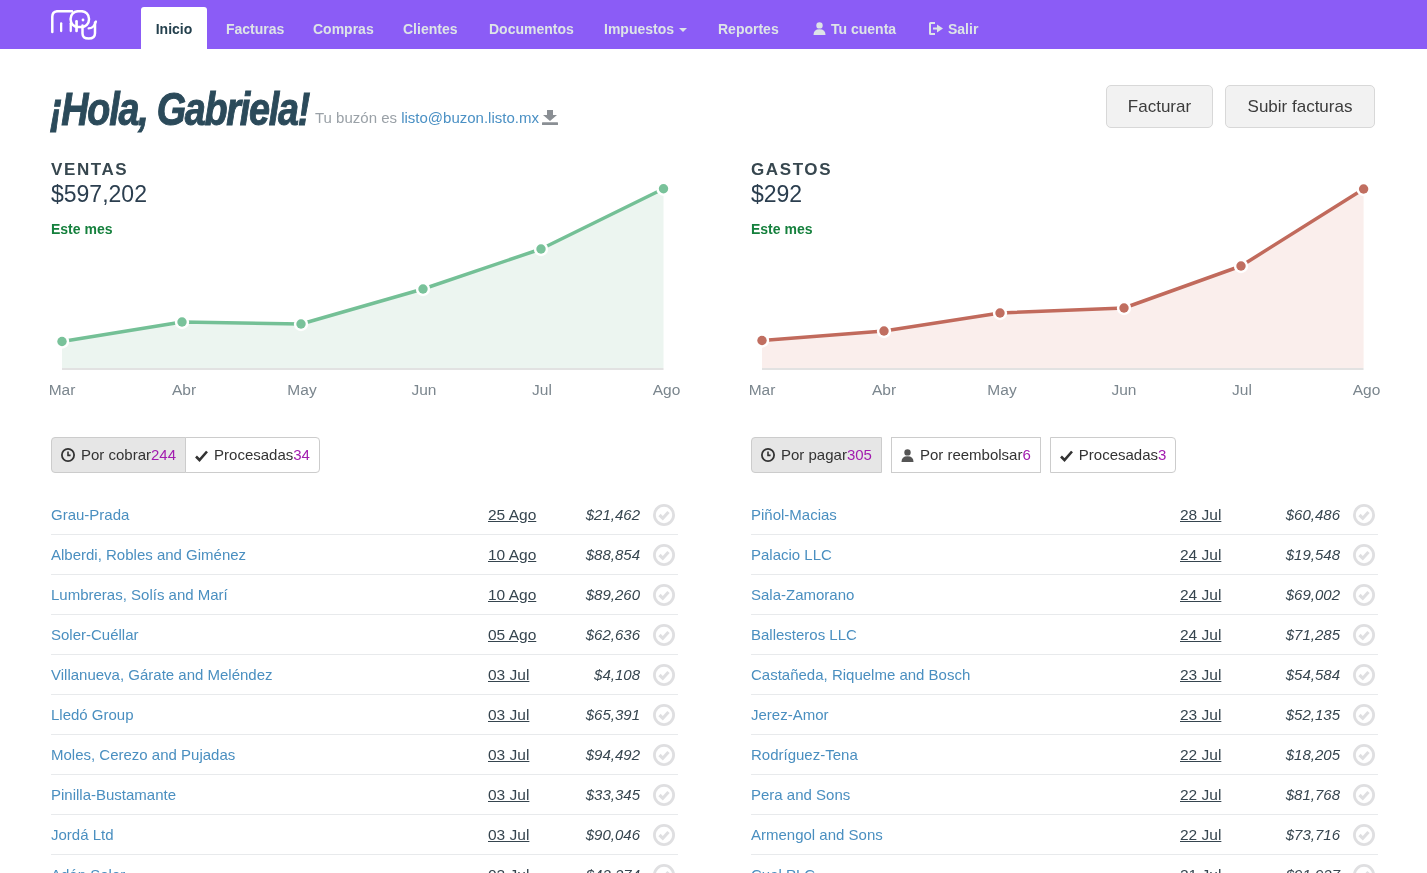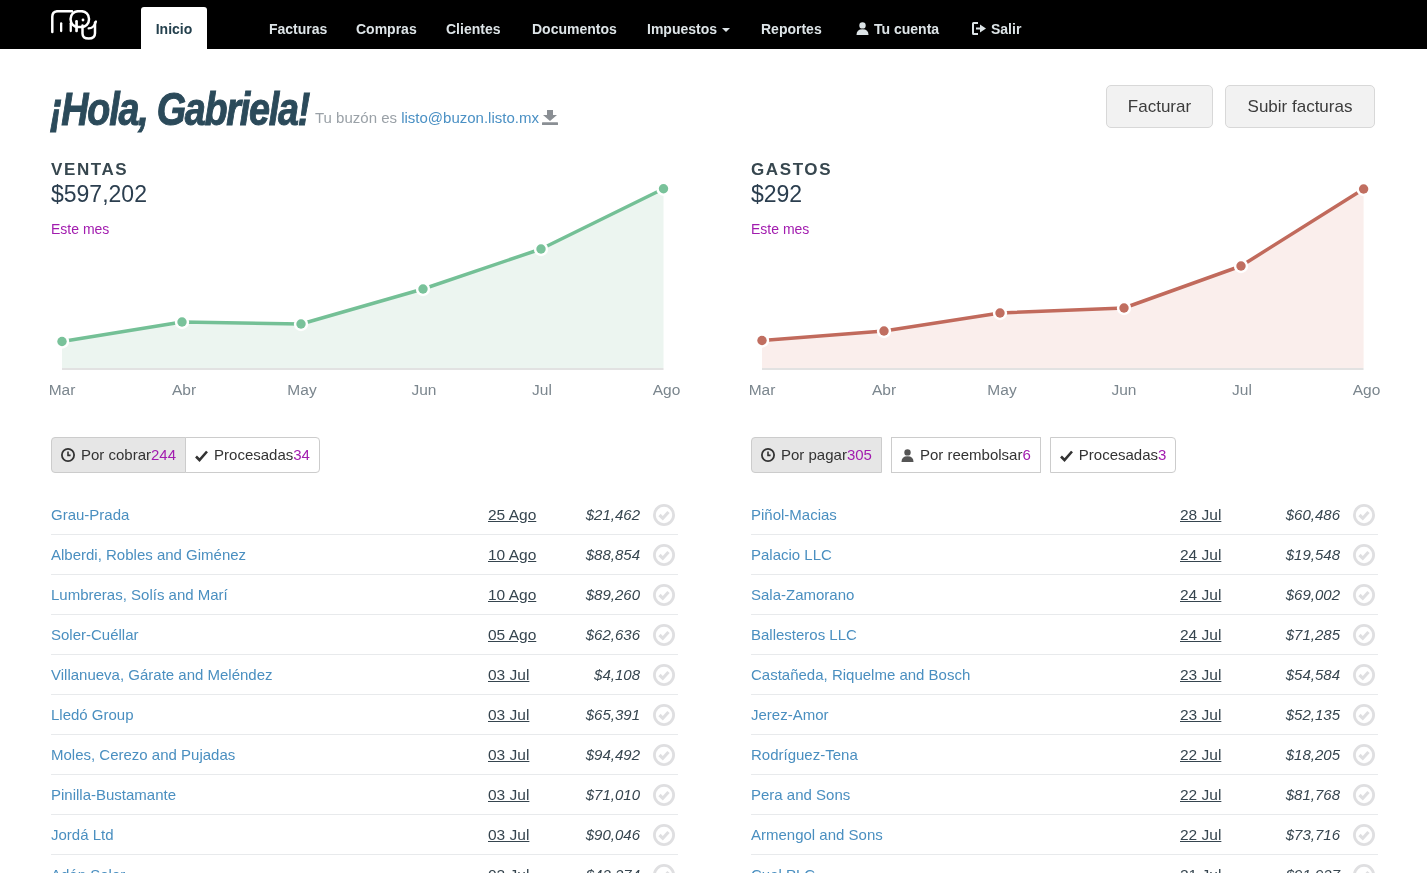--- a/index.html
+++ b/index.html
@@ -1,42 +1,42 @@
 <!DOCTYPE html>
 <html lang="es"><head>
 <meta charset="utf-8">
 <title>Listo</title>
 <style>
 * { margin:0; padding:0; box-sizing:border-box; }
 html,body { width:1427px; height:873px; overflow:hidden; background:#fff;
   font-family:"Liberation Sans", sans-serif; }
-.navbar { position:absolute; left:0; top:0; width:1427px; height:49px; background:#000000; }
+.navbar { position:absolute; left:0; top:0; width:1427px; height:49px; background:#8b5cf6; }
 .logo { position:absolute; left:51px; top:10px; }
 .tab-active { position:absolute; left:141px; top:7px; width:66px; height:51px;
   background:#fff; border-radius:3px 3px 0 0; color:#24404d; font-size:14px; font-weight:bold;
   text-align:center; line-height:45px; }
 .nav-item { position:absolute; top:5px; height:49px; line-height:49px; color:#dde4e7;
-  font-size:14px; font-weight:bold; white-space:nowrap;margin-left:43px; }
+  font-size:14px; font-weight:bold; white-space:nowrap; }
 .caret { display:inline-block; width:0; height:0; border-left:4px solid transparent;
   border-right:4px solid transparent; border-top:4px solid #dde4e7; vertical-align:middle;
   margin-left:5px; }
 .greet { position:absolute; left:50px; top:82px; font-size:46px; font-weight:bold;
   font-style:italic; color:#2b4a5a; letter-spacing:-1.5px; transform:scaleX(0.82);
   transform-origin:0 0; -webkit-text-stroke:1px #2b4a5a; }
 .buzon { position:absolute; left:315px; top:109px; font-size:15px; color:#9aa1a7; }
 .buzon a { color:#4a90c4; text-decoration:none; }
 .btn-top { position:absolute; top:85px; height:43px; background:#f2f2f2;
   border:1px solid #d8d8d8; border-radius:5px; font-size:17px; color:#3c3c3c;
   text-align:center; line-height:41px; }
 #btn-fact { left:1106px; width:107px; }
 #btn-subir { left:1225px; width:150px; }
 .sec-label { position:absolute; top:160px; font-size:17px; font-weight:bold;
   color:#37474f; letter-spacing:1.6px; }
 .sec-num { position:absolute; top:181px; font-size:23px; color:#2b3e4f; }
-.sec-sub { position:absolute; top:221px; font-size:14px; color:#a21caf; }
+.sec-sub { position:absolute; top:221px; font-size:14px; color:#15803d;font-weight:bold; }
 .chart { position:absolute; top:150px; width:627px; height:250px; overflow:visible; }
 #chart-l { left:51px; }
 #chart-r { left:751px; }
 .tabs { position:absolute; top:437px; height:36px; display:flex; }
 #tabs-l { left:51px; }
 #tabs-r { left:751px;gap:10px; }
 .tb { height:36px; border:1px solid #ccc; background:#fff; font-size:15px; color:#333;
   line-height:34px; padding:0 9px; margin-left:-1px; white-space:nowrap; }
 .tb:first-child { border-radius:4px 0 0 4px; margin-left:0; }
 .tb:last-child { border-radius:0 4px 4px 0; }
@@ -272,21 +272,21 @@
       <span class="amt">$94,492</span>
       <span class="ic">
         <svg width="22" height="22" viewBox="0 0 22 22">
           <use href="#i-circlecheck"></use>
         </svg>
       </span>
     </div>
   <div class="row">
       <span class="name">Pinilla-Bustamante</span>
       <span class="date">03 Jul</span>
-      <span class="amt">$71,010</span>
+      <span class="amt">$33,345</span>
       <span class="ic">
         <svg width="22" height="22" viewBox="0 0 22 22">
           <use href="#i-circlecheck"></use>
         </svg>
       </span>
     </div>
   <div class="row">
       <span class="name">Jordá Ltd</span>
       <span class="date">03 Jul</span>
       <span class="amt">$90,046</span>

